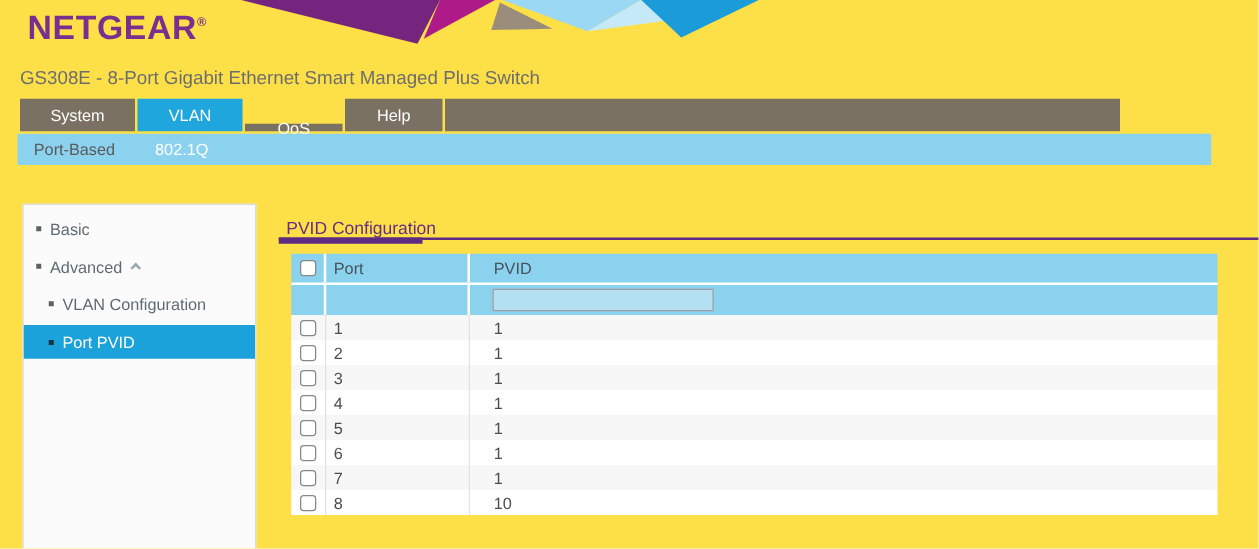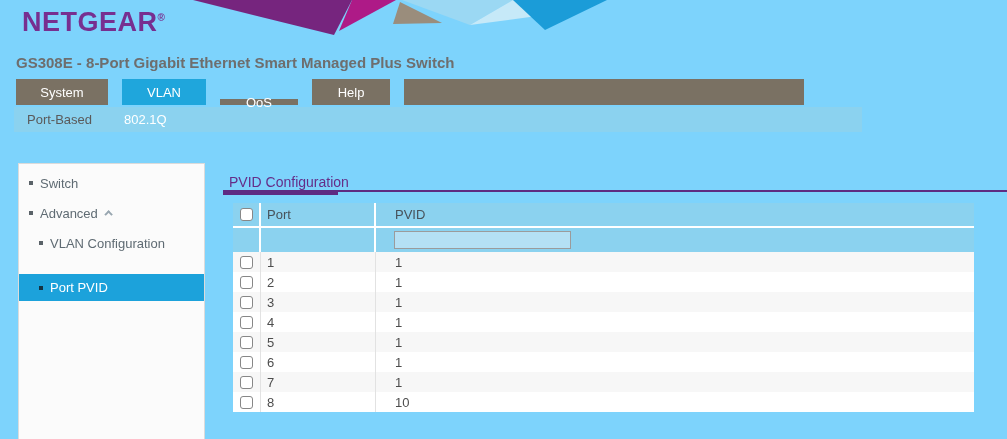--- a/index.html
+++ b/index.html
@@ -1,53 +1,53 @@
 <!DOCTYPE html>
 <html><head>
 <meta charset="utf-8">
 <style>
   * { margin:0; padding:0; box-sizing:border-box; }
   html,body { background:#fff; }
   body { font-family:"Liberation Sans", sans-serif; }
-  .page { position:relative; width:1007px; height:439px; background:#7dd3fc; overflow:hidden; }
+  .page { position:relative; width:1007px; height:439px; background:#fde047; overflow:hidden; }
 
   
   .banner { position:absolute; left:180px; top:0; width:430px; height:36px; }
 
   
   .logo { position:absolute; left:22px; top:7px; font-size:27px; font-weight:900;
           color:#772F90; letter-spacing:.5px; }
   .logo sup { font-size:10px; font-weight:700; vertical-align:10px; }
 
   
-  .title { position:absolute; left:16px; top:54px; font-size:15px; font-weight:bold; color:#6E6E6E; }
-
-  
-  .tabbar { position:absolute; left:16px; top:79px; width:788px; height:26px;
-            display:flex; gap:14px; }
+  .title { position:absolute; left:16px; top:54px; font-size:15px; font-weight:normal; color:#6E6E6E; }
+
+  
+  .tabbar { position:absolute; left:16px; top:79px; width:880px; height:26px;
+            display:flex; gap:2px; }
   .tab { background:#7A7163; color:#fff; font-size:13px; display:flex;
          align-items:center; justify-content:center; cursor:pointer; }
   .tab.active { background:#1FA6DC; }
   .tab-filler { flex:1; background:#7A7163; }
 
   
-  .subnav { position:absolute; left:14px; top:107px; width:848px; height:25px;
+  .subnav { position:absolute; left:14px; top:107px; width:955px; height:25px;
             background:#8BD2EF; display:flex; align-items:center; font-size:13px; }
   .subnav-item { color:#5A5A5A; padding:0 12px; cursor:pointer; }
   .subnav-item:first-child { padding-left:13px; }
   .subnav-item.active { color:#fff; padding-left:20px; }
 
   
   .sidebar { position:absolute; left:18px; top:163px; width:187px; height:276px;
              background:#FBFBFB; border:1px solid #DBDBDB; border-bottom:none; padding-top:4px; }
   .side-item { display:flex; align-items:center; height:30px; font-size:13px;
                color:#5F6B73; cursor:pointer; }
   .side-item.lvl1 { padding-left:10px; }
   .side-item.lvl2 { padding-left:20px; }
-  .side-item.selected { background:#1CA2DB; color:#fff; height:27px; margin-top:16px; }
+  .side-item.selected { background:#1CA2DB; color:#fff; height:27px; margin-top:2px; }
   .bullet { width:4px; height:4px; background:#5A6268; margin-right:7px; flex:none; }
   .side-item.selected .bullet { background:#143342; }
   .caret-up { width:6px; height:6px; border-top:2px solid #98A6B0; border-left:2px solid #98A6B0;
               transform:rotate(45deg) translateY(2px); margin-left:9px; }
 
   
   .heading { position:absolute; left:229px; top:174px; font-size:14px; color:#652D88; }
   .rule-thin  { position:absolute; left:223px; top:190px; width:784px; height:2px; background:#5E2B82; }
   .rule-thick { position:absolute; left:223px; top:190px; width:115px; height:5px; background:#5E2B82; }
 
@@ -99,21 +99,21 @@
     </div>
 
   <div class="subnav" id="subnav">
       <span class="subnav-item">Port-Based</span>
       <span class="subnav-item active">802.1Q</span>
     </div>
 
   <div class="sidebar" id="sidebar">
       <div class="side-item lvl1">
         <span class="bullet"></span>
-        <span>Switch</span>
+        <span>Basic</span>
       </div>
       <div class="side-item lvl1">
         <span class="bullet"></span>
         <span>Advanced</span>
         <span class="caret-up"></span>
       </div>
       <div class="side-item lvl2">
         <span class="bullet"></span>
         <span>VLAN Configuration</span>
       </div>

